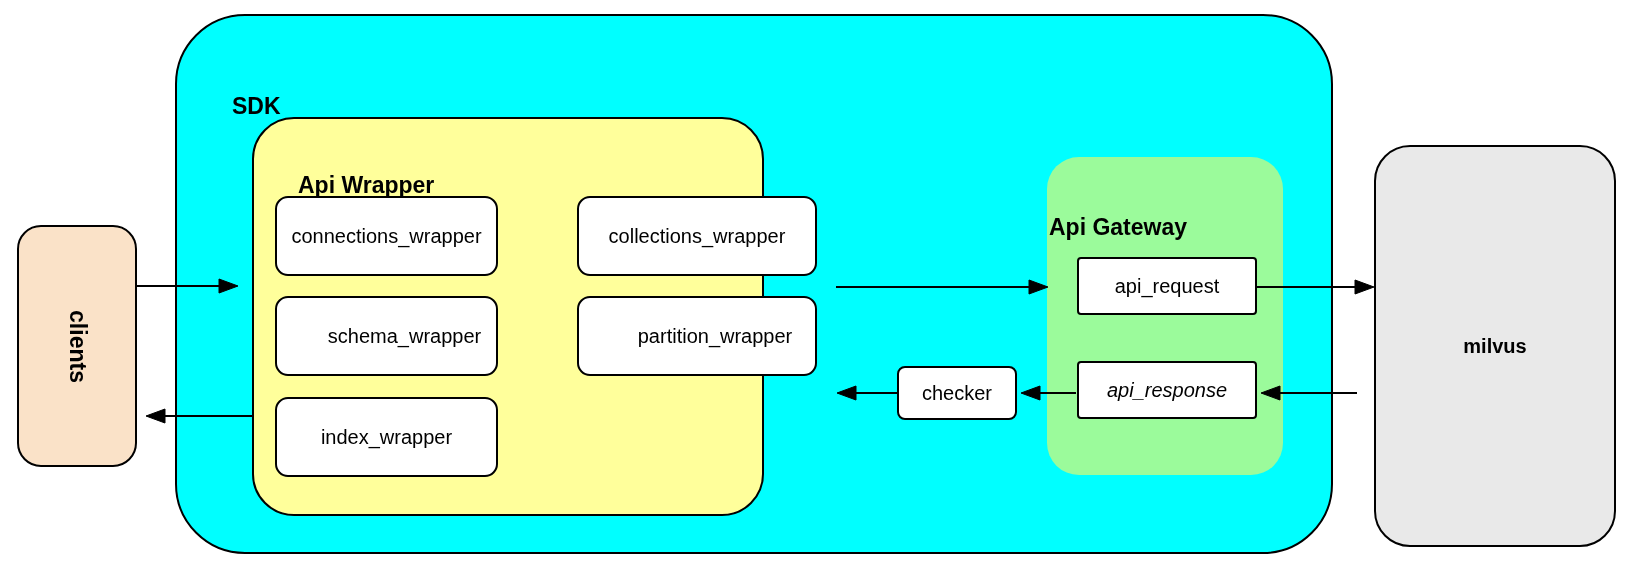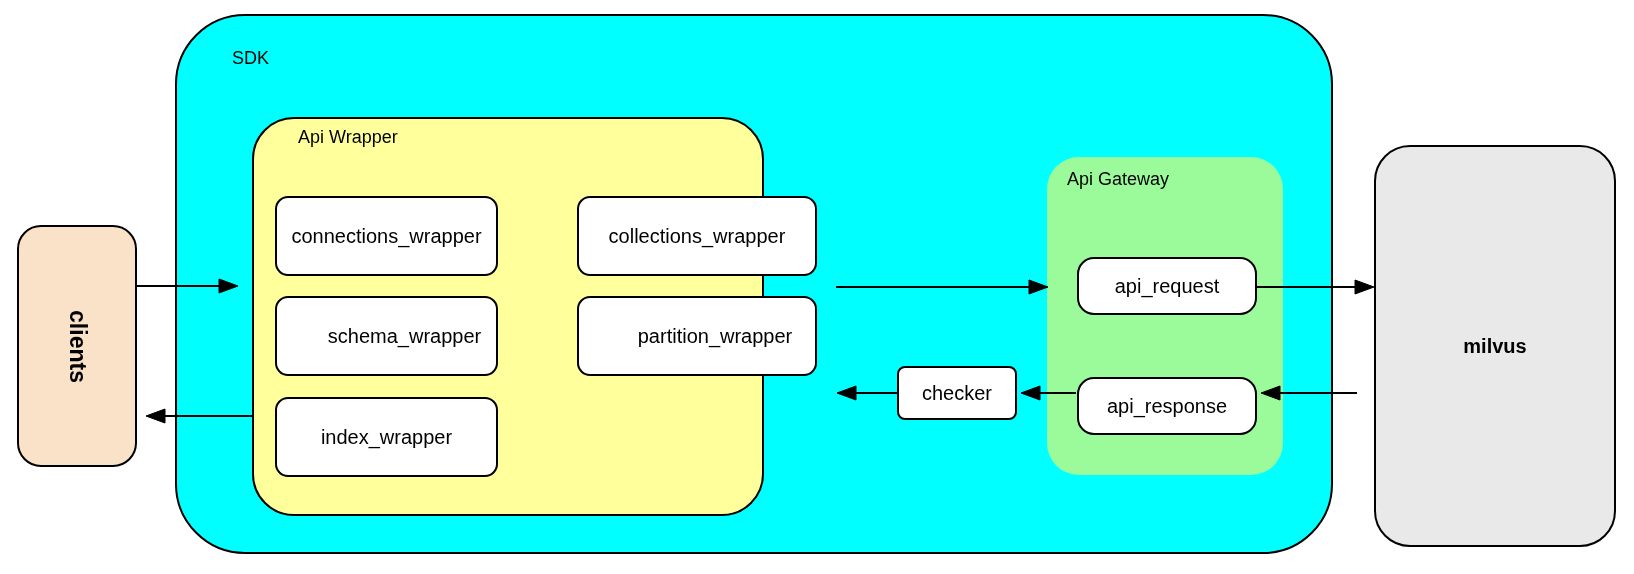--- a/index.html
+++ b/index.html
@@ -22,23 +22,24 @@
     border-radius: 13px;
     display: flex;
     align-items: center;
     justify-content: center;
     font-size: 20px;
     white-space: nowrap;
   }
 
   .container-label {
     position: absolute;
-    font-weight: normal;
-    font-size: 18px;
+    font-weight: bold;
+    font-size: 23px;
     line-height: 28px;
+    margin-top: 48px;
   }
 
   
   .clients {
     position: absolute;
     left: 17px; top: 225px;
     width: 120px; height: 242px;
     background: #FAE2C8;
     border: 2px solid #000000;
     border-radius: 24px;
@@ -91,23 +92,23 @@
 
   
   .api-gateway {
     position: absolute;
     left: 870px; top: 141px;
     width: 236px; height: 318px;
     background: #9BFB9B;
     border-radius: 32px;
   }
   .ag-label { left: 0px; top: 8px; width: 142px; text-align: center; }
-  .gnode { left: 30px; width: 180px; height: 58px; border-radius: 17px; }
+  .gnode { left: 30px; width: 180px; height: 58px; border-radius: 4px; }
   .g1 { top: 100px; }
-  .g2 { top: 220px; }
+  .g2 { top: 204px; font-style: italic; }
 
   
   .milvus {
     position: absolute;
     left: 1374px; top: 145px;
     width: 242px; height: 402px;
     background: #E9E9E9;
     border: 2px solid #000000;
     border-radius: 36px;
     display: flex;

